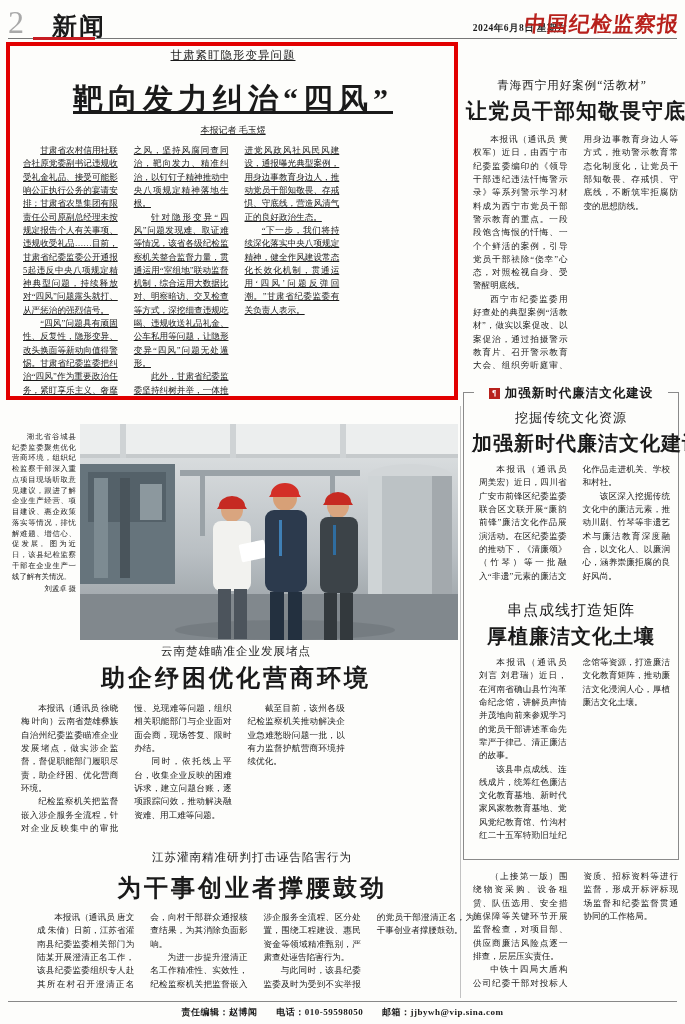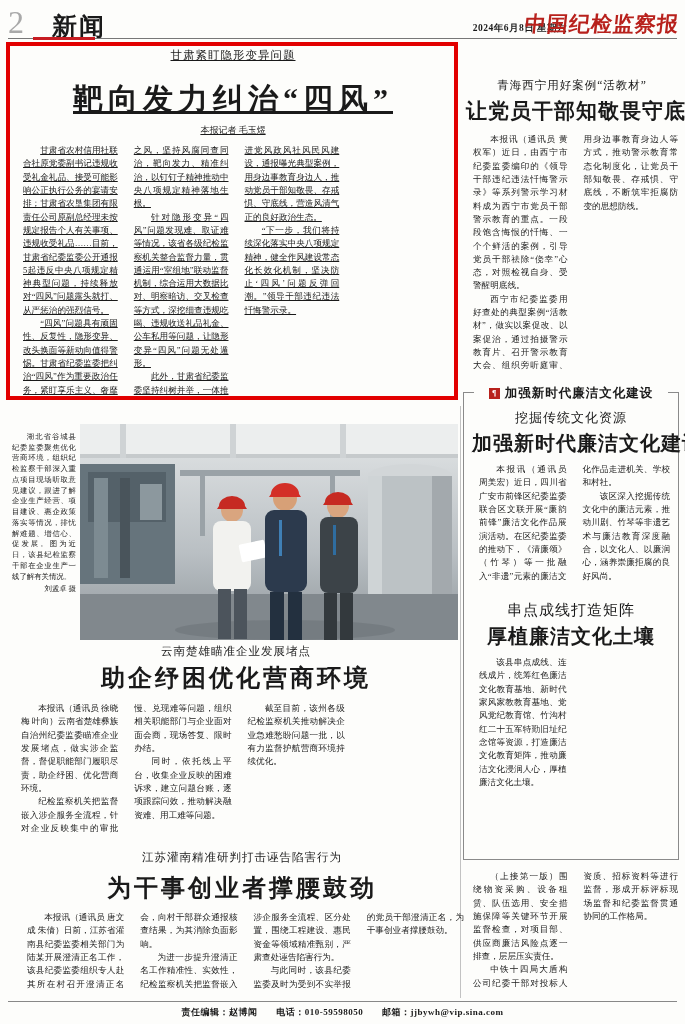--- a/index.html
+++ b/index.html
@@ -73,21 +73,21 @@
 
 <div class="abs" style="left:16px; top:48px; width:434px;text-decoration:underline;">
   <div class="kicker">甘肃紧盯隐形变异问题</div>
   <div class="headline-xl" style="margin-top:16px;">靶向发力纠治“四风”</div>
   <div class="byline" style="margin-top:4px;">本报记者 毛玉煜</div>
   <div class="body-cols cols4" style="margin-top:7px; height:260px;">
     <p>甘肃省农村信用社联合社原党委副书记违规收受礼金礼品、接受可能影响公正执行公务的宴请安排；甘肃省农垦集团有限责任公司原副总经理未按规定报告个人有关事项、违规收受礼品……目前，甘肃省纪委监委公开通报5起违反中央八项规定精神典型问题，持续释放对“四风”问题露头就打、从严惩治的强烈信号。</p>
     <p>“四风”问题具有顽固性、反复性，隐形变异、改头换面等新动向值得警惕。甘肃省纪委监委把纠治“四风”作为重要政治任务，紧盯享乐主义、奢靡之风，坚持风腐同查同治，靶向发力、精准纠治，以钉钉子精神推动中央八项规定精神落地生根。</p>
     <p>针对隐形变异“四风”问题发现难、取证难等情况，该省各级纪检监察机关整合监督力量，贯通运用“室组地”联动监督机制，综合运用大数据比对、明察暗访、交叉检查等方式，深挖细查违规吃喝、违规收送礼品礼金、公车私用等问题，让隐形变异“四风”问题无处遁形。</p>
     <p>此外，甘肃省纪委监委坚持纠树并举，一体推进党风政风社风民风建设，通报曝光典型案例，用身边事教育身边人，推动党员干部知敬畏、存戒惧、守底线，营造风清气正的良好政治生态。</p>
-    <p>“下一步，我们将持续深化落实中央八项规定精神，健全作风建设常态化长效化机制，坚决防止‘四风’问题反弹回潮。”领导干部违纪违法忏悔警示录。</p>
+    <p>“下一步，我们将持续深化落实中央八项规定精神，健全作风建设常态化长效化机制，贯通运用‘四风’问题反弹回潮。”甘肃省纪委监委有关负责人表示。</p>
   </div>
 </div>
 
 <div class="abs v-divider" style="left:460px; top:406px; height:592px;"></div>
 
 <div class="abs" style="left:466px; top:78px; width:212px;">
   <div class="kicker">青海西宁用好案例“活教材”</div>
   <div class="headline-lg" style="margin-top:4px;">让党员干部知敬畏守底线</div>
   <div class="body-cols cols2" style="margin-top:8px; height:248px;">
     <p>本报讯（通讯员 黄权军）近日，由西宁市纪委监委编印的《领导干部违纪违法忏悔警示录》等系列警示学习材料成为西宁市党员干部警示教育的重点。一段段饱含悔恨的忏悔、一个个鲜活的案例，引导党员干部祛除“侥幸”心态，对照检视自身、受警醒明底线。</p>
@@ -107,20 +107,21 @@
     <div class="body-cols cols2" style="margin-top:6px; height:128px;">
       <p>本报讯（通讯员 周美宏）近日，四川省广安市前锋区纪委监委联合区文联开展“廉韵前锋”廉洁文化作品展演活动。在区纪委监委的推动下，《清廉颂》（竹琴）等一批融入“非遗”元素的廉洁文化作品走进机关、学校和村社。</p>
       <p>该区深入挖掘传统文化中的廉洁元素，推动川剧、竹琴等非遗艺术与廉洁教育深度融合，以文化人、以廉润心，涵养崇廉拒腐的良好风尚。</p>
     </div>
   </div>
 
   <div style="padding:10px 8px 0 8px;">
     <div class="kicker" style="font-size:15px;">串点成线打造矩阵</div>
     <div class="headline-md" style="margin-top:3px;">厚植廉洁文化土壤</div>
     <div class="body-cols cols2" style="margin-top:6px; height:188px;">
+      <p>本报讯（通讯员 刘言 刘君瑞）近日，在河南省确山县竹沟革命纪念馆，讲解员声情并茂地向前来参观学习的党员干部讲述革命先辈严于律己、清正廉洁的故事。</p>
       <p>该县串点成线、连线成片，统筹红色廉洁文化教育基地、新时代家风家教教育基地、党风党纪教育馆、竹沟村红二十五军特勤旧址纪念馆等资源，打造廉洁文化教育矩阵，推动廉洁文化浸润人心，厚植廉洁文化土壤。</p>
     </div>
   </div>
 </div>
 
 <div class="abs" style="left:466px; top:870px; width:212px;">
   <div class="body-cols cols2" style="height:126px;">
     <p>（上接第一版）围绕物资采购、设备租赁、队伍选用、安全措施保障等关键环节开展监督检查，对项目部、供应商廉洁风险点逐一排查，层层压实责任。</p>
     <p>中铁十四局大盾构公司纪委干部对投标人资质、招标资料等进行监督，形成开标评标现场监督和纪委监督贯通协同的工作格局。</p>
   </div>
@@ -193,21 +194,21 @@
   <div class="kicker">云南楚雄瞄准企业发展堵点</div>
   <div class="headline-bt" style="margin-top:3px;">助企纾困优化营商环境</div>
   <div class="body-cols cols4" style="margin-top:8px; height:146px;">
     <p>本报讯（通讯员 徐晓梅 叶向）云南省楚雄彝族自治州纪委监委瞄准企业发展堵点，做实涉企监督，督促职能部门履职尽责，助企纾困、优化营商环境。</p>
     <p>纪检监察机关把监督嵌入涉企服务全流程，针对企业反映集中的审批慢、兑现难等问题，组织相关职能部门与企业面对面会商，现场答复、限时办结。</p>
     <p>同时，依托线上平台，收集企业反映的困难诉求，建立问题台账，逐项跟踪问效，推动解决融资难、用工难等问题。</p>
     <p>截至目前，该州各级纪检监察机关推动解决企业急难愁盼问题一批，以有力监督护航营商环境持续优化。</p>
   </div>
 </div>
 
-<div class="abs" style="left:20px; top:850px; width:444px;">
+<div class="abs" style="left:30px; top:850px; width:444px;">
   <div class="kicker">江苏灌南精准研判打击诬告陷害行为</div>
   <div class="headline-bt" style="margin-top:7px;">为干事创业者撑腰鼓劲</div>
   <div class="body-cols cols4" style="margin-top:7px; height:92px;">
     <p>本报讯（通讯员 唐文成 朱倩）日前，江苏省灌南县纪委监委相关部门为陆某开展澄清正名工作，该县纪委监委组织专人赴其所在村召开澄清正名会，向村干部群众通报核查结果，为其消除负面影响。</p>
     <p>为进一步提升澄清正名工作精准性、实效性，纪检监察机关把监督嵌入涉企服务全流程、区分处置，围绕工程建设、惠民资金等领域精准甄别，严肃查处诬告陷害行为。</p>
     <p>与此同时，该县纪委监委及时为受到不实举报的党员干部澄清正名，为干事创业者撑腰鼓劲。</p>
   </div>
 </div>
 
 <div class="abs footer-rule" style="left:8px; right:8px; top:1001px;"></div>

